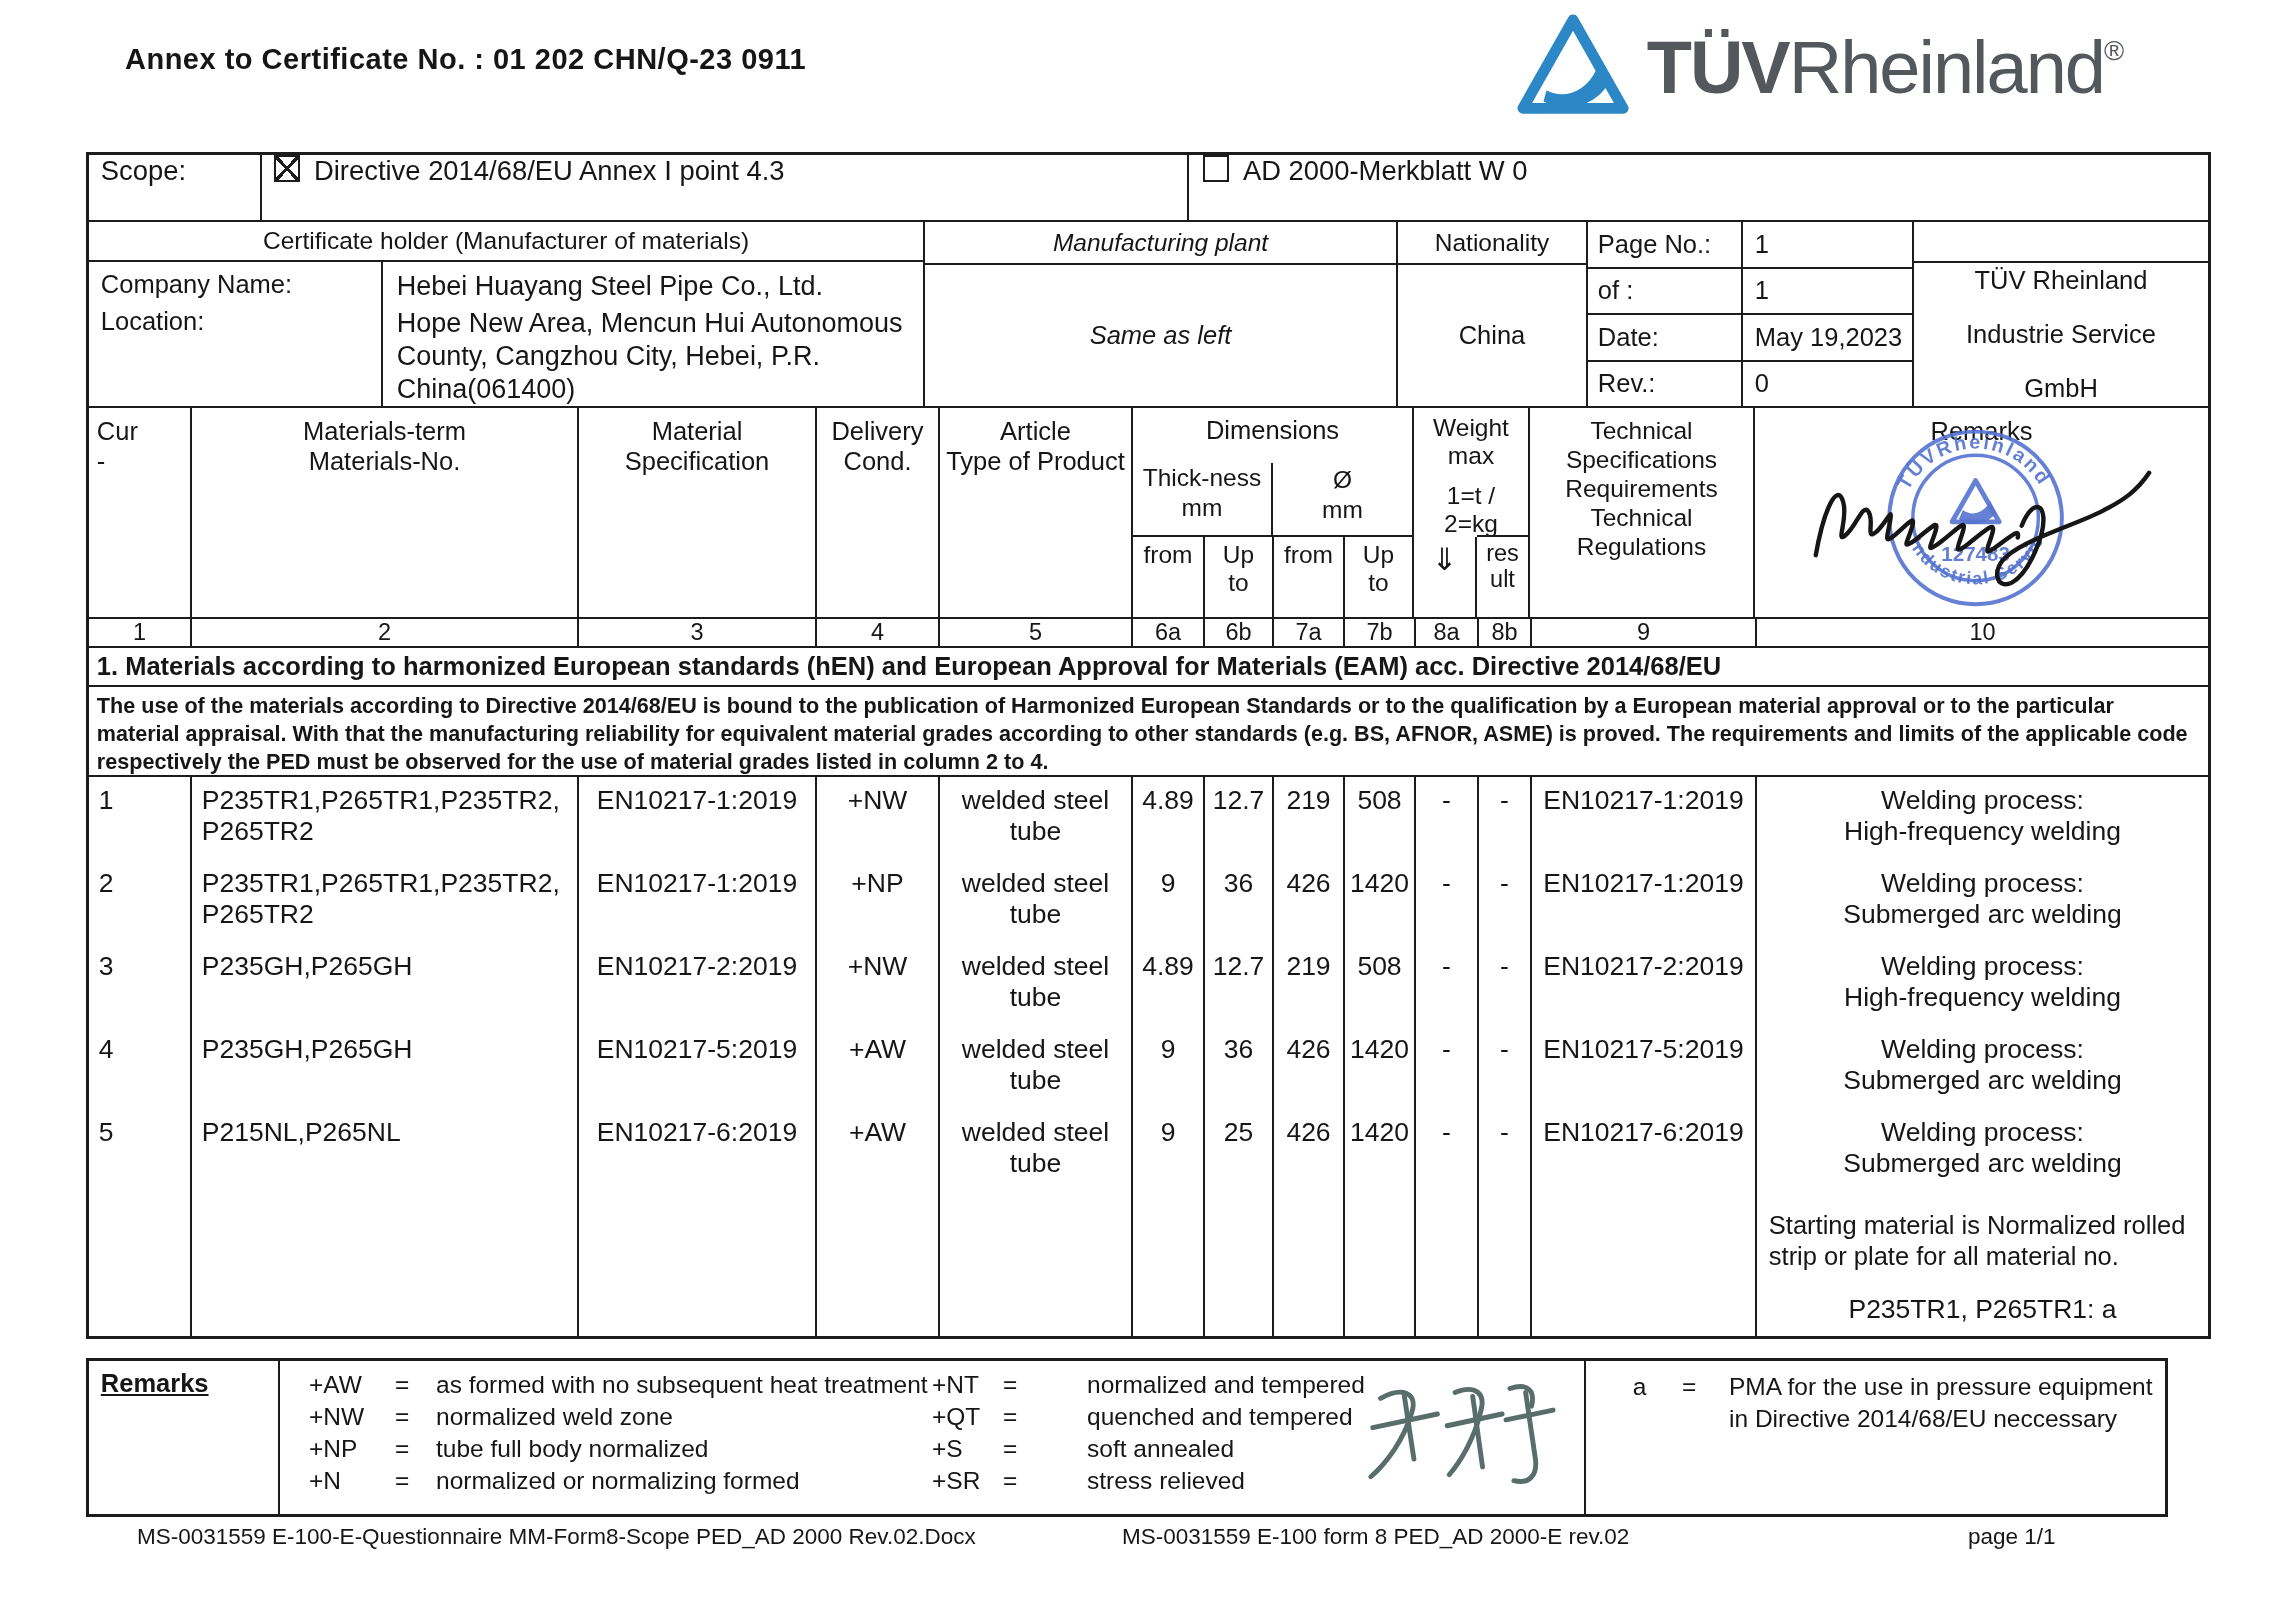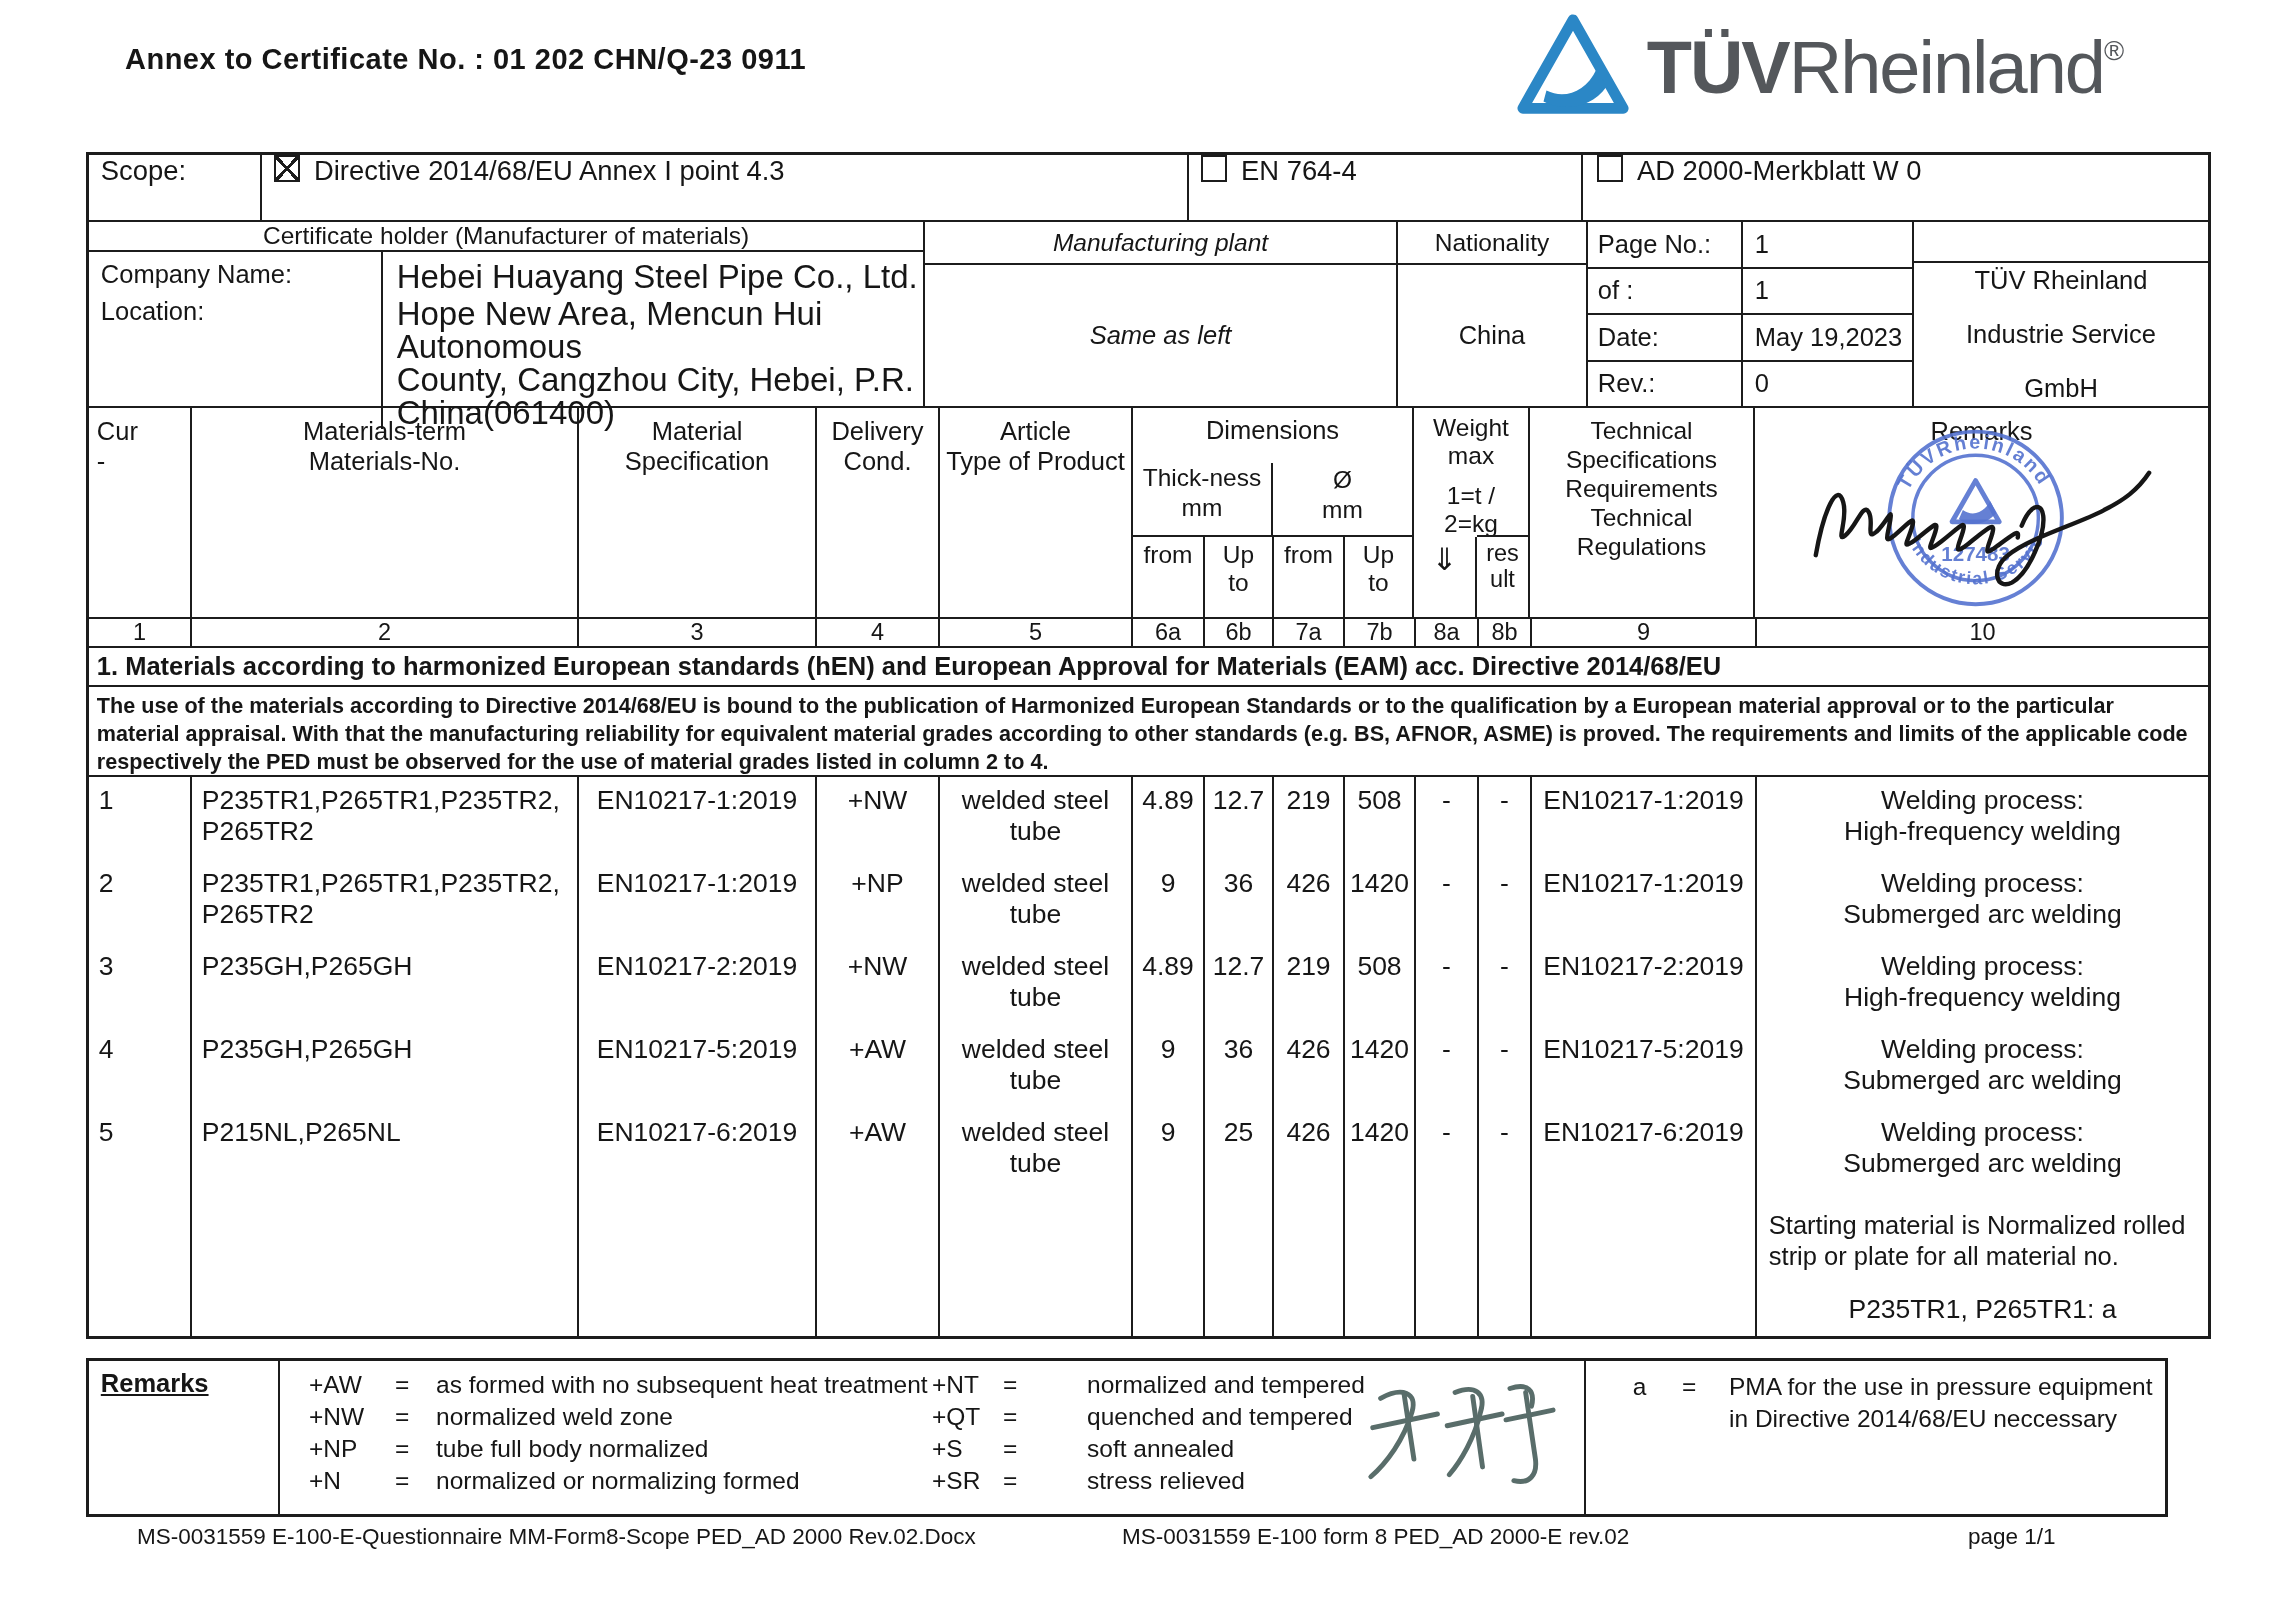--- a/index.html
+++ b/index.html
@@ -38,21 +38,21 @@
   
   .info-row { height:186px; }
   .colA { width:836px; flex-shrink:0; display:flex; flex-direction:column; }
   .colB { width:473px; flex-shrink:0; display:flex; flex-direction:column;font-style:italic; }
   .colC { width:190px; flex-shrink:0; display:flex; flex-direction:column; }
   .colD { flex:1; display:flex; }
   .ihdr { height:43px; display:flex; align-items:center; justify-content:center; font-size:24.5px; border-bottom:2px solid #1c1c1c; }
   .contentA { flex:1; display:flex; }
   .ilabels { width:294px; border-right:2px solid #1c1c1c; padding:7.8px 0 0 11.8px; font-size:25.5px; }
   .ilabels div + div { margin-top:7.8px; }
-  .ivalues { flex:1; padding:7.8px 0 0 13.7px; font-size:33px; line-height:33px; }
+  .ivalues { flex:1; padding:7.8px 0 0 13.7px; font-size:27px; line-height:33px; }
   .ivalues .loc { margin-top:3.9px; }
   .imid { flex:1; display:flex; align-items:center; justify-content:center; font-size:25.5px; }
   .colD-left { width:326px; display:flex; flex-direction:column; }
   .dRow { flex:1; display:flex; border-bottom:2px solid #1c1c1c; }
   .dRow:last-child { border-bottom:none; }
   .dLab { width:155px; border-right:2px solid #1c1c1c; display:flex; align-items:center; padding-left:9.8px; font-size:25.5px; }
   .dVal { flex:1; border-right:2px solid #1c1c1c; display:flex; align-items:center; padding-left:11.8px; font-size:25.5px; }
   .colD-right { flex:1; display:flex; flex-direction:column; }
   .orgEmpty { height:46px; border-bottom:2px solid #1c1c1c; }
   .org { flex:1; display:flex; flex-direction:column; align-items:center; justify-content:center; font-size:25.5px; line-height:35px;gap:19px; }
@@ -140,24 +140,20 @@
 
   <div class="doc-table">
 
     <div class="row scope-row bb3">
       <div class="scope-label br">
           <span>Scope:</span>
         </div>
       <div class="scope-opt1 br">
           <span class="cb checked"></span>
           <span>Directive 2014/68/EU Annex I point 4.3</span>
-        </div>
-      <div class="scope-opt2 br">
-          <span class="cb"></span>
-          <span>EN 764-4</span>
         </div>
       <div class="scope-opt3">
           <span class="cb"></span>
           <span>AD 2000-Merkblatt W 0</span>
         </div>
     </div>
 
     <div class="row info-row bb3">
       <div class="colA br">
         <div class="ihdr">Certificate holder (Manufacturer of materials)</div>

